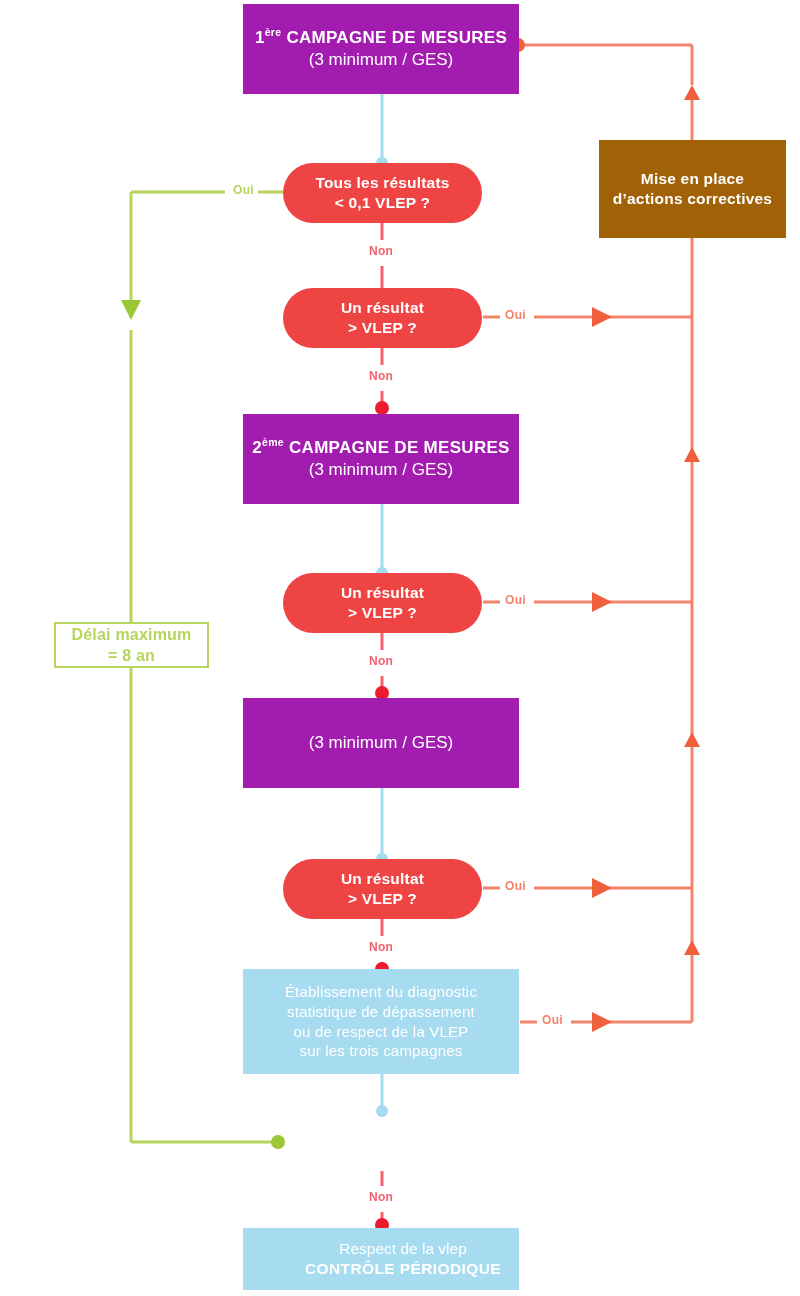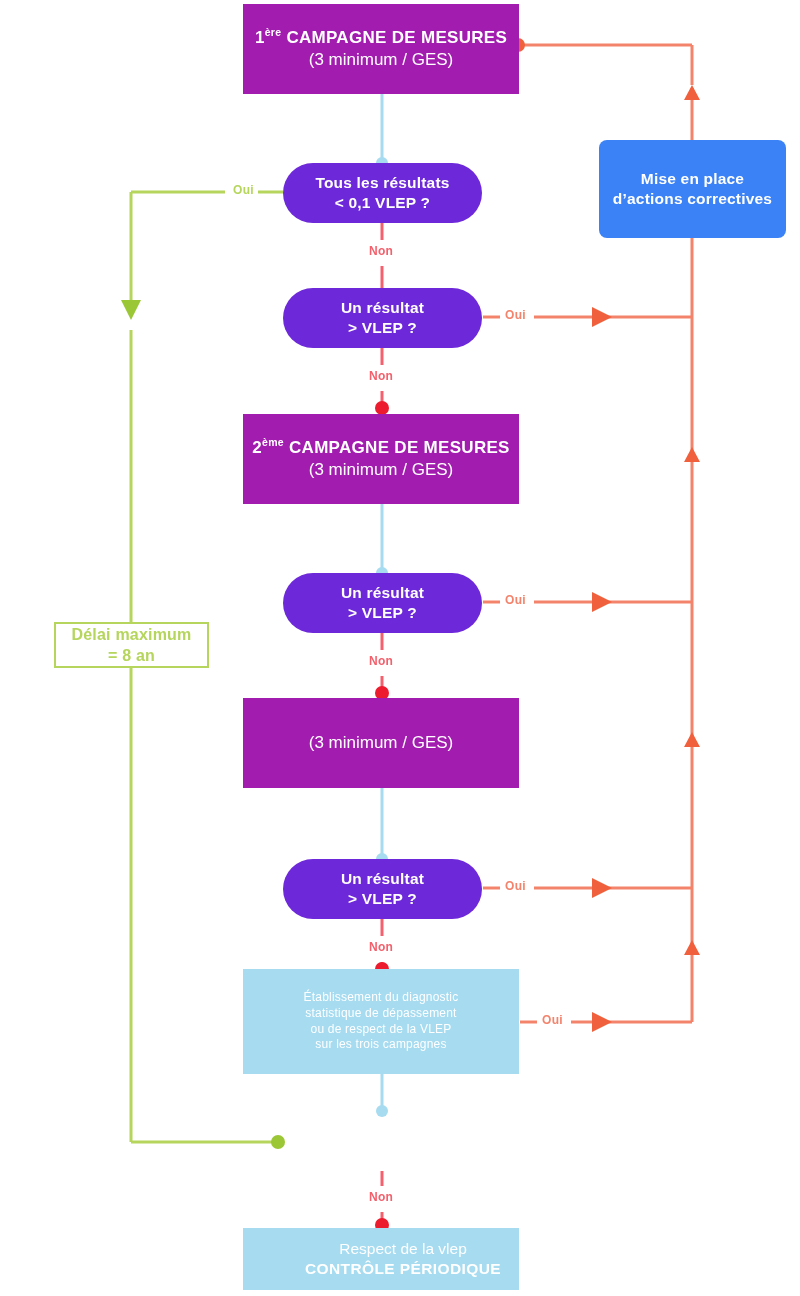--- a/index.html
+++ b/index.html
@@ -48,43 +48,42 @@
     font-weight: normal;
     text-align: right;
   }
   .node.campaign .l1 sup {
     font-size: 0.62em;
     vertical-align: super;
     line-height: 0;
   }
   .node.diag {
     background: #a6dbf0;
-    font-size: 12px;
+    font-size: 15px;
     font-weight: normal;
     letter-spacing: 0.2px;
   }
   .node.result {
     background: #a6dbf0;
     font-size: 15.5px;
   }
   .node.result .l1 { font-weight: normal; }
   .node.result .l2 { font-weight: bold; letter-spacing: 0.4px; }
   .node.decision {
-    background: #6d28d9;
+    background: #ef4444;
     border-radius: 999px;
     font-size: 15.5px;
     font-weight: bold;
     letter-spacing: 0.2px;
   }
   .node.action {
-    background: #3b82f6;
+    background: #a16207;
     font-size: 15.5px;
     font-weight: bold;
     letter-spacing: 0.2px;
-    border-radius: 8px;
   }
   .node.delay {
     background: #ffffff;
     border: 2px solid #b5d55c;
     color: #b5d55c;
     font-size: 16px;
     font-weight: bold;
     letter-spacing: 0.2px;
   }
   .edge-label {

